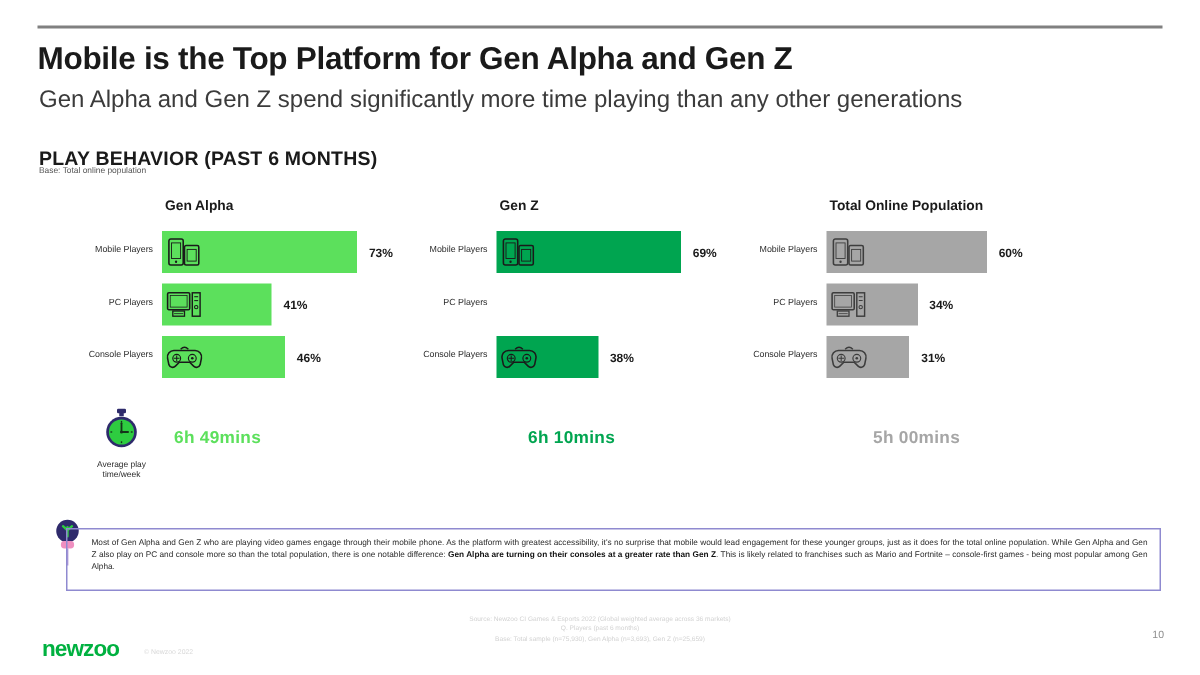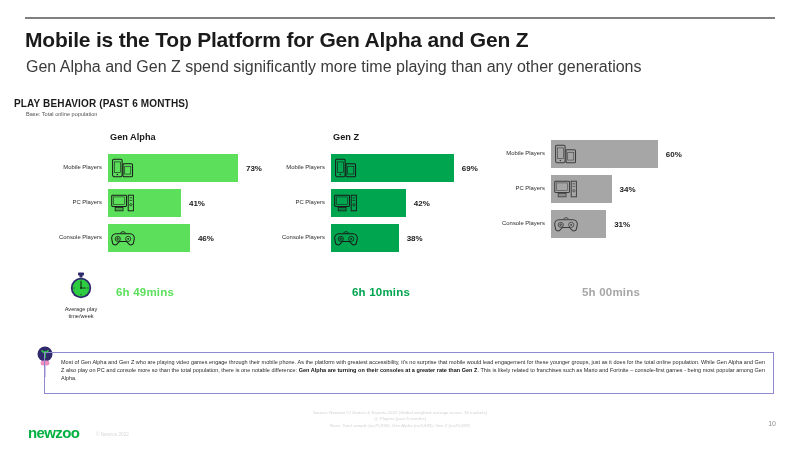--- a/index.html
+++ b/index.html
@@ -41,23 +41,23 @@
   .subtitle {
     position: absolute;
     left: 26px;
     top: 58px;
     font-size: 16px;
     font-weight: normal;
     color: #3b3b3b;
   }
   .section-label {
     position: absolute;
-    left: 14px;
+    left: 26px;
     top: 98px;
-    font-size: 10px;
+    font-size: 13px;
     font-weight: bold;
     letter-spacing: 0.15px;
     color: #1a1a1a;
   }
   .section-base {
     position: absolute;
     left: 26px;
     top: 111px;
     font-size: 5.6px;
     color: #555;
@@ -319,37 +319,20 @@
                 <rect x="17" y="10" width="7" height="9" fill="none" stroke="#1a1a1a" stroke-width="0.7"></rect>
               </svg>
             </span>
           </div>
           <div class="bar-value">69%</div>
         </div>
       </div>
 
       <div class="row">
         <div class="row-label">PC Players</div>
-        <div class="bar-wrap">
-          <div class="bar" style="width: 74.76px; background: rgb(0, 165, 80);">
-            <span class="bar-icon">
-              <svg viewBox="0 0 30 24" width="26" height="22">
-                <rect x="2" y="3" width="17" height="13" rx="1" fill="none" stroke="#1a1a1a" stroke-width="1.2"></rect>
-                <rect x="4" y="5" width="13" height="9" fill="none" stroke="#1a1a1a" stroke-width="0.6"></rect>
-                <rect x="6" y="17" width="9" height="4" fill="none" stroke="#1a1a1a" stroke-width="1"></rect>
-                <line x1="7" y1="19" x2="14" y2="19" stroke="#1a1a1a" stroke-width="0.6"></line>
-                <rect x="21" y="3" width="6" height="18" fill="none" stroke="#1a1a1a" stroke-width="1.1"></rect>
-                <line x1="22.5" y1="6" x2="25.5" y2="6" stroke="#1a1a1a" stroke-width="0.8"></line>
-                <line x1="22.5" y1="9" x2="25.5" y2="9" stroke="#1a1a1a" stroke-width="0.8"></line>
-                <circle cx="24" cy="14" r="1.3" fill="none" stroke="#1a1a1a" stroke-width="0.8"></circle>
-              </svg>
-            </span>
-          </div>
-          <div class="bar-value">42%</div>
-        </div>
       </div>
 
       <div class="row">
         <div class="row-label">Console Players</div>
         <div class="bar-wrap">
           <div class="bar" style="width: 67.64px; background: rgb(0, 165, 80);">
             <span class="bar-icon">
               <svg viewBox="0 0 30 24" width="26" height="22">
                 <path d="M7 7 h16 a5 5 0 0 1 5 6 l-1 5 a3 3 0 0 1 -5 1 l-3 -3 h-8 l-3 3 a3 3 0 0 1 -5 -1 l-1 -5 a5 5 0 0 1 5 -6 z" fill="none" stroke="#1a1a1a" stroke-width="1.2"></path>
                 <circle cx="9" cy="13" r="3" fill="none" stroke="#1a1a1a" stroke-width="0.9"></circle>
@@ -362,20 +345,21 @@
             </span>
           </div>
           <div class="bar-value">38%</div>
         </div>
       </div>
 
     </div>
   </div>
 
   <div class="col col-3">
+    <div class="col-head">Total Online Population</div>
     <div class="rows">
 
       <div class="row">
         <div class="row-label">Mobile Players</div>
         <div class="bar-wrap">
           <div class="bar" style="width: 106.8px; background: rgb(166, 166, 166);">
             <span class="bar-icon">
               <svg viewBox="0 0 30 24" width="26" height="22">
                 <rect x="3" y="2" width="11" height="20" rx="1.5" fill="none" stroke="#3d3d3d" stroke-width="1.2"></rect>
                 <rect x="5" y="5" width="7" height="12" fill="none" stroke="#3d3d3d" stroke-width="0.7"></rect>

